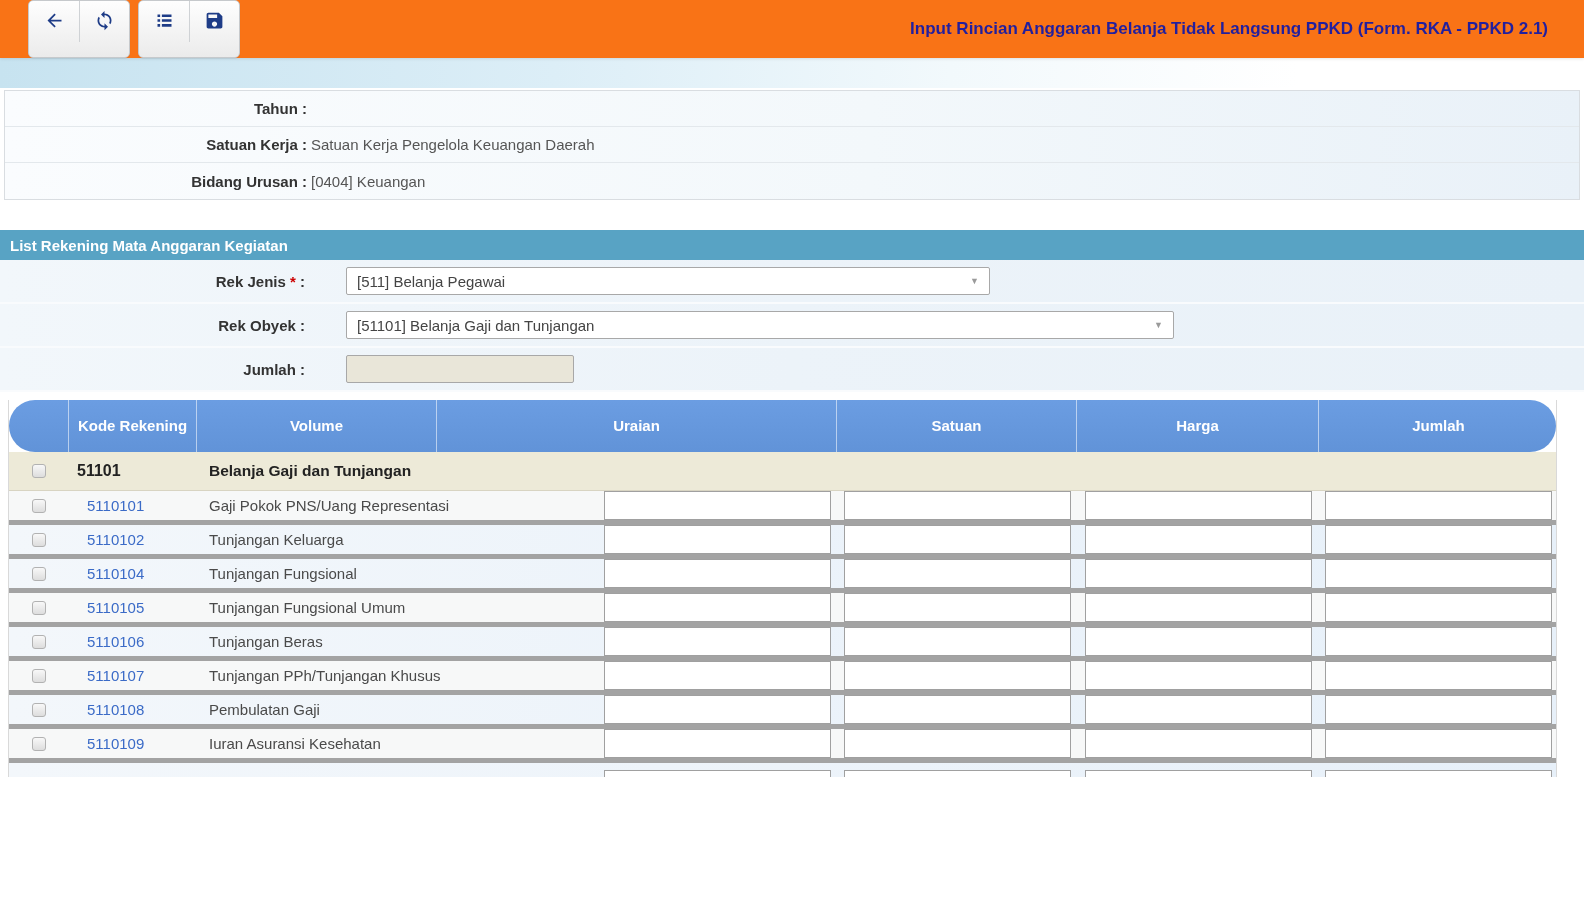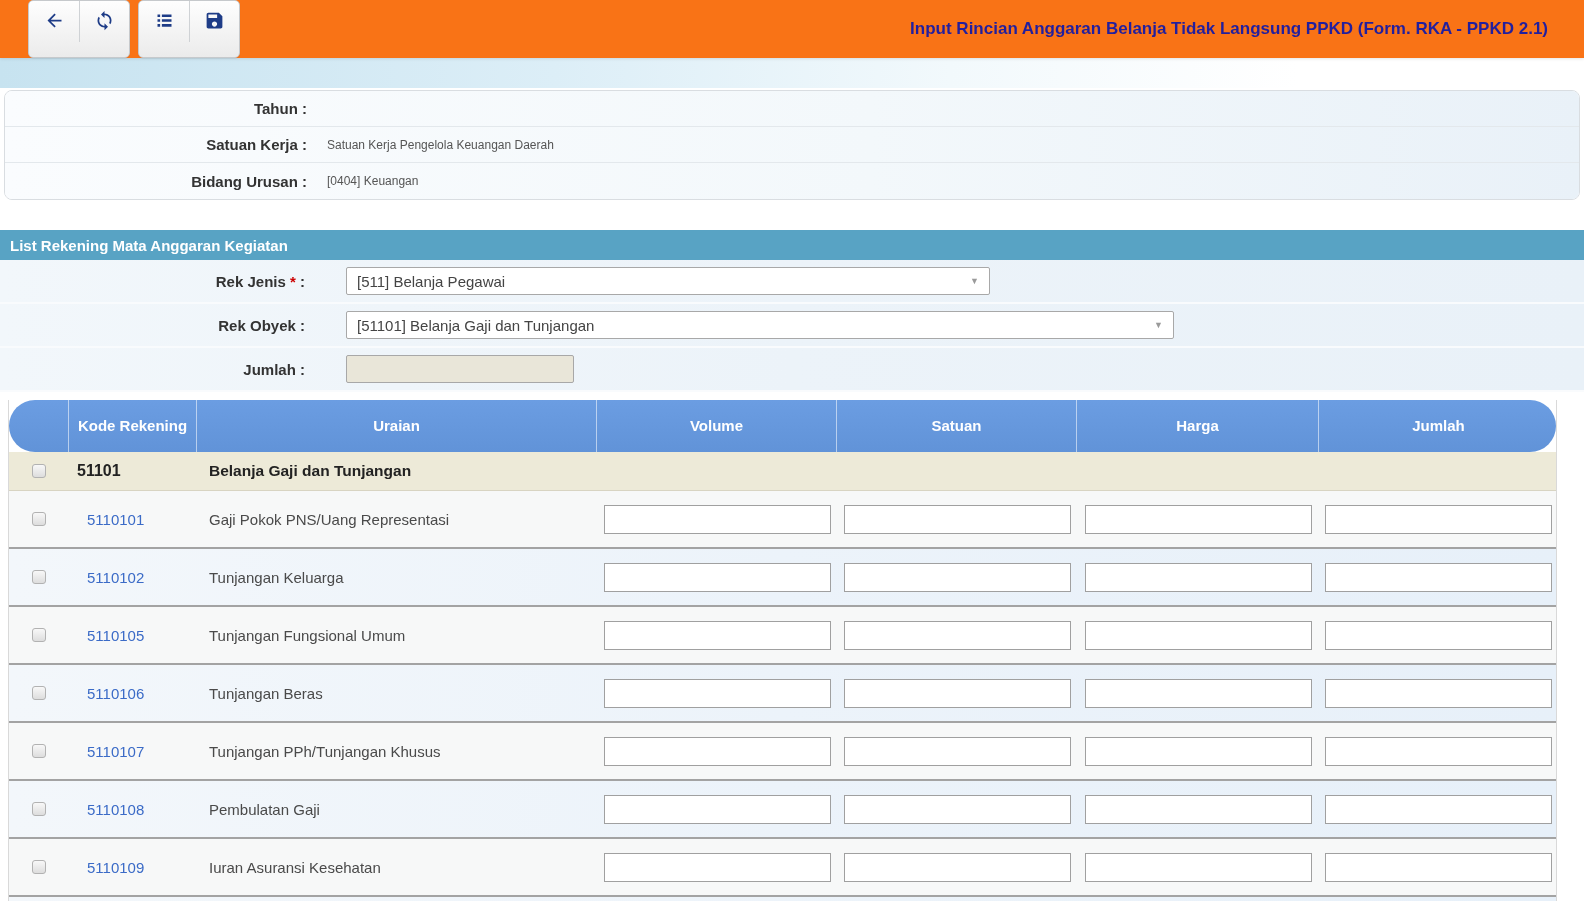--- a/index.html
+++ b/index.html
@@ -17,29 +17,29 @@
     cursor: pointer; background: transparent; border: none; }
   .tb-btn + .tb-btn { border-left: 1px solid #cfd2d5; }
   .tb-btn svg { width: 21px; height: 21px; fill: #1e3c87; }
   .page-title { position: absolute; right: 36px; top: 0; height: 58px; display: flex;
     align-items: center; color: #221f9e; font-size: 17px; font-weight: bold; }
 
   
   .band { height: 30px; background: linear-gradient(90deg, #c7e3f0 0%, #dceef7 35%, #f2f9fc 60%, #ffffff 82%); }
 
   
-  .info-panel { margin: 2px 4px 0 4px; border: 1px solid #d9dde1; border-radius: 8px;
+  .info-panel { margin: 2px 4px 0 4px; border: 1px solid #d9dde1; border-radius: 0;
     overflow: hidden; background: #fff; }
   .info-row { height: 36px; display: flex; align-items: center;
     background: linear-gradient(90deg, #fafcfe 0%, #f3f8fb 55%, #e9f1f8 100%);
     border-bottom: 1px solid #e3e8ec; }
   .info-row:last-child { border-bottom: none; }
   .info-label { width: 302px; text-align: right; font-weight: bold; color: #333;
     font-size: 15px; flex: 0 0 302px; }
-  .info-value { margin-left: 20px; color: #555; font-size: 12px; }
+  .info-value { margin-left: 4px; color: #555; font-size: 15px; }
 
   
   .section-bar { margin-top: 30px; height: 30px; background: #58a3c4; color: #ffffff;
     font-weight: bold; font-size: 15px; display: flex; align-items: center; padding-left: 10px; }
   .field-row { height: 44px; display: flex; align-items: center;
     background: linear-gradient(90deg, #f2f7fb 0%, #ecf3f9 50%, #e9f1f8 100%);
     border-bottom: 2px solid #f9fbfd; gap: 26px; }
   .field-label { width: 305px; flex: 0 0 305px; text-align: right; font-weight: bold;
     color: #333; font-size: 15px; }
   .req-star { color: #cc0000; }
@@ -66,22 +66,22 @@
   .col-volume { width: 240px; flex: 0 0 240px; }
   .col-satuan { width: 240px; flex: 0 0 240px; }
   .col-harga { width: 242px; flex: 0 0 242px; }
   .col-jumlah { width: 239px; flex: 0 0 239px; }
 
   .group-row { display: flex; align-items: center; height: 39px; background: #edead8;
     border-bottom: 1px solid #d8d4c2; }
   .group-code { font-weight: bold; font-size: 16px; color: #222; padding-left: 8px; }
   .group-uraian { font-weight: bold; font-size: 15.5px; color: #222; padding-left: 12px; }
 
-  .data-row { display: flex; align-items: center; height: 58px;
-    border-bottom: 2px solid #a3a3a3; background: #f7f8f8; }
+  .data-row { display: flex; align-items: center; height: 34px;
+    border-bottom: 5px solid #a3a3a3; background: #f7f8f8; }
   .data-row.even { background: linear-gradient(90deg, #f3f7fb 0%, #ecf3fa 50%, #e7f0f9 100%); }
   .cell-cb { display: flex; align-items: center; justify-content: center; }
   .checkbox { width: 14px; height: 14px; border: 1px solid #b2b2b2; border-radius: 3px;
     background: linear-gradient(#f8f8f8, #dddddd); cursor: pointer; }
   .cell-code { padding-left: 18px; font-size: 15px; }
   .cell-code a { color: #3b6bc7; text-decoration: none; cursor: pointer; }
   .cell-uraian { padding-left: 12px; font-size: 15px; color: #4a4a4a; }
   .cell-input { display: flex; align-items: center; justify-content: center; }
   .cell-input input { width: 227px; height: 29px; border: 1px solid #a0a0a0; background: #fff;
     font-size: 14px; padding: 0 6px; font-family: "Liberation Sans", sans-serif; }
@@ -177,22 +177,22 @@
     <span>Jumlah</span>
     <span>:</span>
   </div>
   <input class="input-disabled" disabled="" value="" style="">
 </div>
 
 <div class="grid">
   <div class="grid-header">
     <div class="gh-cell col-cb"></div>
     <div class="gh-cell col-code">Kode Rekening</div>
+    <div class="gh-cell col-volume">Volume</div>
     <div class="gh-cell col-uraian">Uraian</div>
-    <div class="gh-cell col-volume">Volume</div>
     <div class="gh-cell col-satuan">Satuan</div>
     <div class="gh-cell col-harga">Harga</div>
     <div class="gh-cell col-jumlah">Jumlah</div>
   </div>
 
   <div class="group-row">
     <div class="cell-cb col-cb">
       <div class="checkbox"></div>
     </div>
     <div class="group-code col-code">51101</div>
@@ -222,20 +222,41 @@
         </div>
   </div>
       <div class="data-row even">
     <div class="cell-cb col-cb">
       <div class="checkbox"></div>
     </div>
     <div class="cell-code col-code">
       <a>5110102</a>
     </div>
     <div class="cell-uraian col-uraian">Tunjangan Keluarga</div>
+    <div class="cell-input col-volume">
+          <input style="">
+        </div>
+    <div class="cell-input col-satuan">
+          <input style="">
+        </div>
+    <div class="cell-input col-harga">
+          <input style="">
+        </div>
+    <div class="cell-input col-jumlah">
+          <input style="">
+        </div>
+  </div>
+      <div class="data-row even">
+    <div class="cell-cb col-cb">
+      <div class="checkbox"></div>
+    </div>
+    <div class="cell-code col-code">
+      <a>5110104</a>
+    </div>
+    <div class="cell-uraian col-uraian">Tunjangan Fungsional</div>
     <div class="cell-input col-volume">
           <input style="">
         </div>
     <div class="cell-input col-satuan">
           <input style="">
         </div>
     <div class="cell-input col-harga">
           <input style="">
         </div>
     <div class="cell-input col-jumlah">

